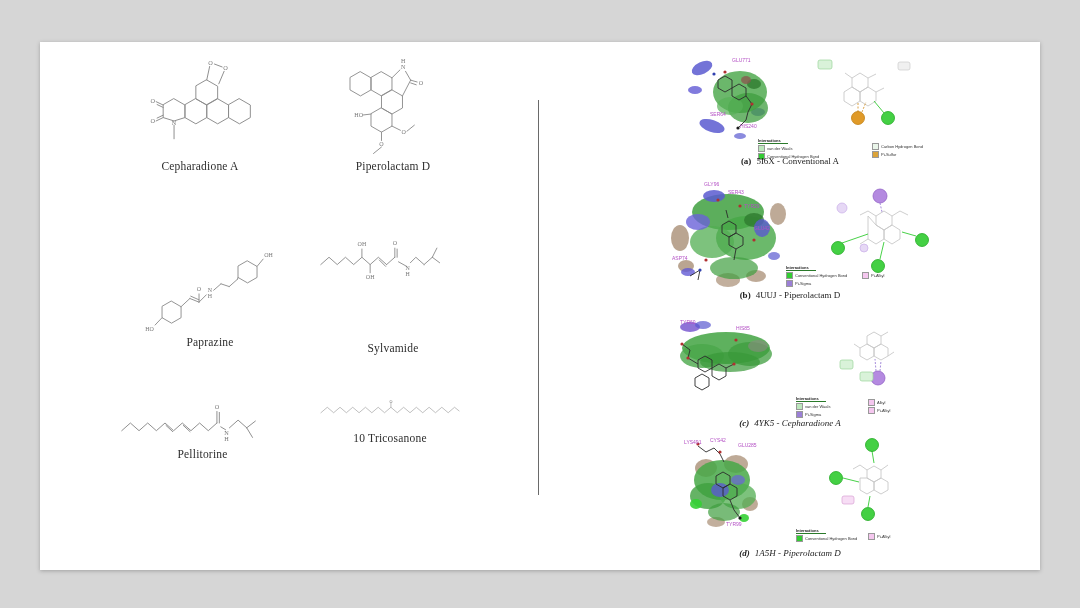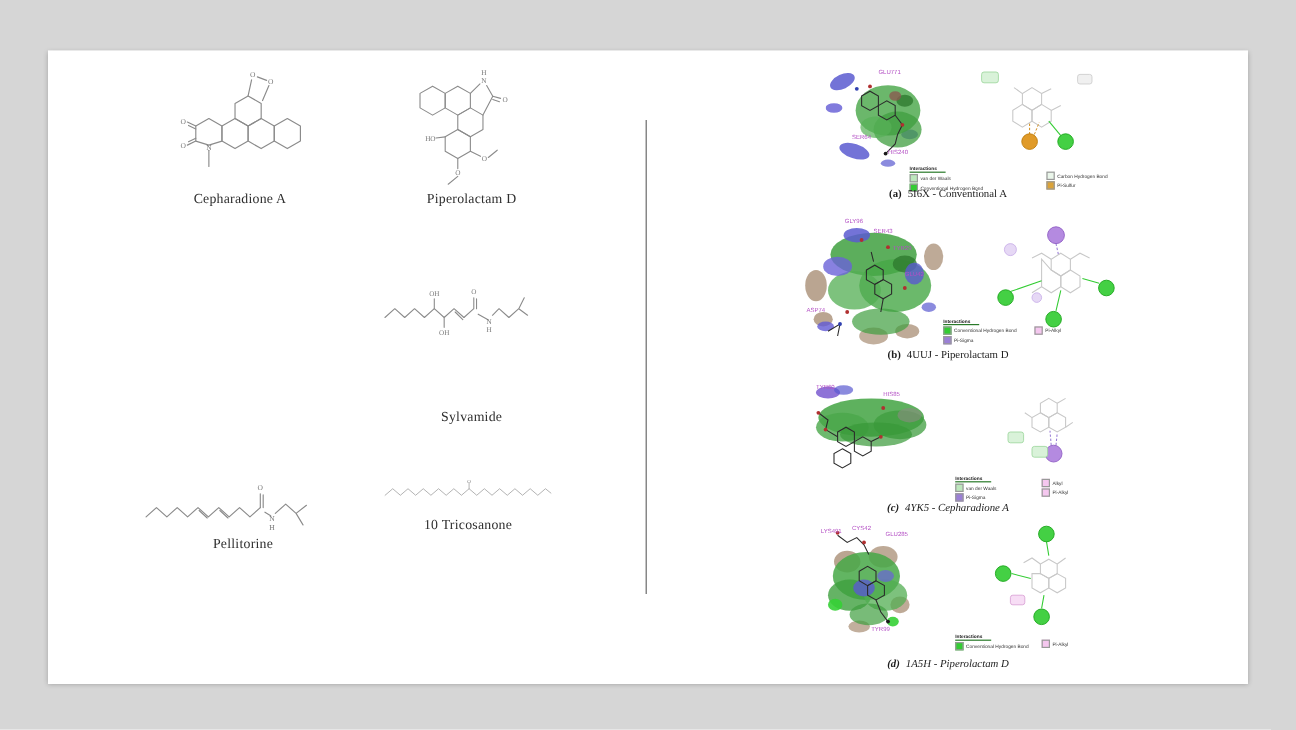--- a/index.html
+++ b/index.html
@@ -88,20 +88,39 @@
       </g>
       <text class="atom" x="76" y="13" text-anchor="middle">O</text>
       <text class="atom" x="91.5" y="19" text-anchor="middle">O</text>
       <text class="atom" x="16" y="53" text-anchor="middle">O</text>
       <text class="atom" x="16" y="74" text-anchor="middle">O</text>
       <text class="atom" x="38.1" y="76" text-anchor="middle">N</text>
     </svg>
     <div class="cname">Cepharadione A</div>
   </div>
 
+  <div class="compound" style="left:95px;top:186px;width:150px;">
+    <svg width="150" height="108" viewBox="0 0 160 118">
+      <g class="struct">
+        <polygon points="38,80 48.4,86 48.4,98 38,104 27.6,98 27.6,86"></polygon>
+        <path d="M27.6,98 L20,106"></path>
+        <path d="M48.4,86 L58,77 M58,77 L68,81 M59,74.5 L68,78.5 M68,81 L76,73"></path>
+        <path d="M68,81 L68,72"></path>
+        <path d="M84,68 L92,61 M92,61 L101,64 M101,64 L110,56"></path>
+        <polygon points="121,36 131.4,42 131.4,54 121,60 110.6,54 110.6,42"></polygon>
+        <path d="M110.6,54 L110,56 M131.4,42 L138,34"></path>
+      </g>
+      <text class="atom" x="14" y="112" text-anchor="middle">HO</text>
+      <text class="atom" x="68" y="69" text-anchor="middle">O</text>
+      <text class="atom" x="80" y="70" text-anchor="middle">N</text>
+      <text class="atom" x="80" y="77" text-anchor="middle">H</text>
+      <text class="atom" x="144" y="32" text-anchor="middle">OH</text>
+    </svg>
+    <div class="cname">Paprazine</div>
+  </div>
 
   <div class="compound" style="left:75px;top:356px;width:175px;">
     <svg width="175" height="50" viewBox="0 0 180 52">
       <g class="struct">
         <path d="M6,34 L15,26 L24,34 L33,26 L42,34 L51,26 L60,34 L69,26 L78,34 L87,26 L96,34 L105,26"></path>
         <path d="M52,28.5 L59,35 M70,28.5 L77,35"></path>
         <path d="M105,26 L105,14 M107.5,26 L107.5,15"></path>
         <path d="M109,30 L114,33 M118,31 L127,23 L136,31 M136,31 L145,24 M136,31 L142,41"></path>
       </g>
       <text class="atom" x="105" y="11" text-anchor="middle">O</text>

